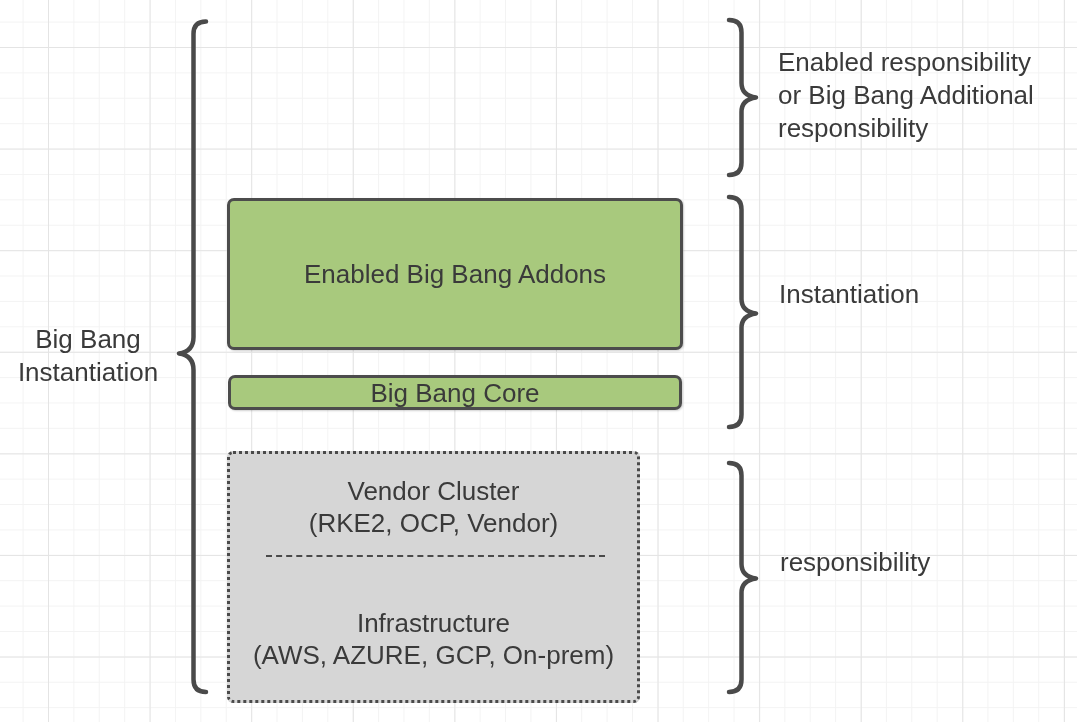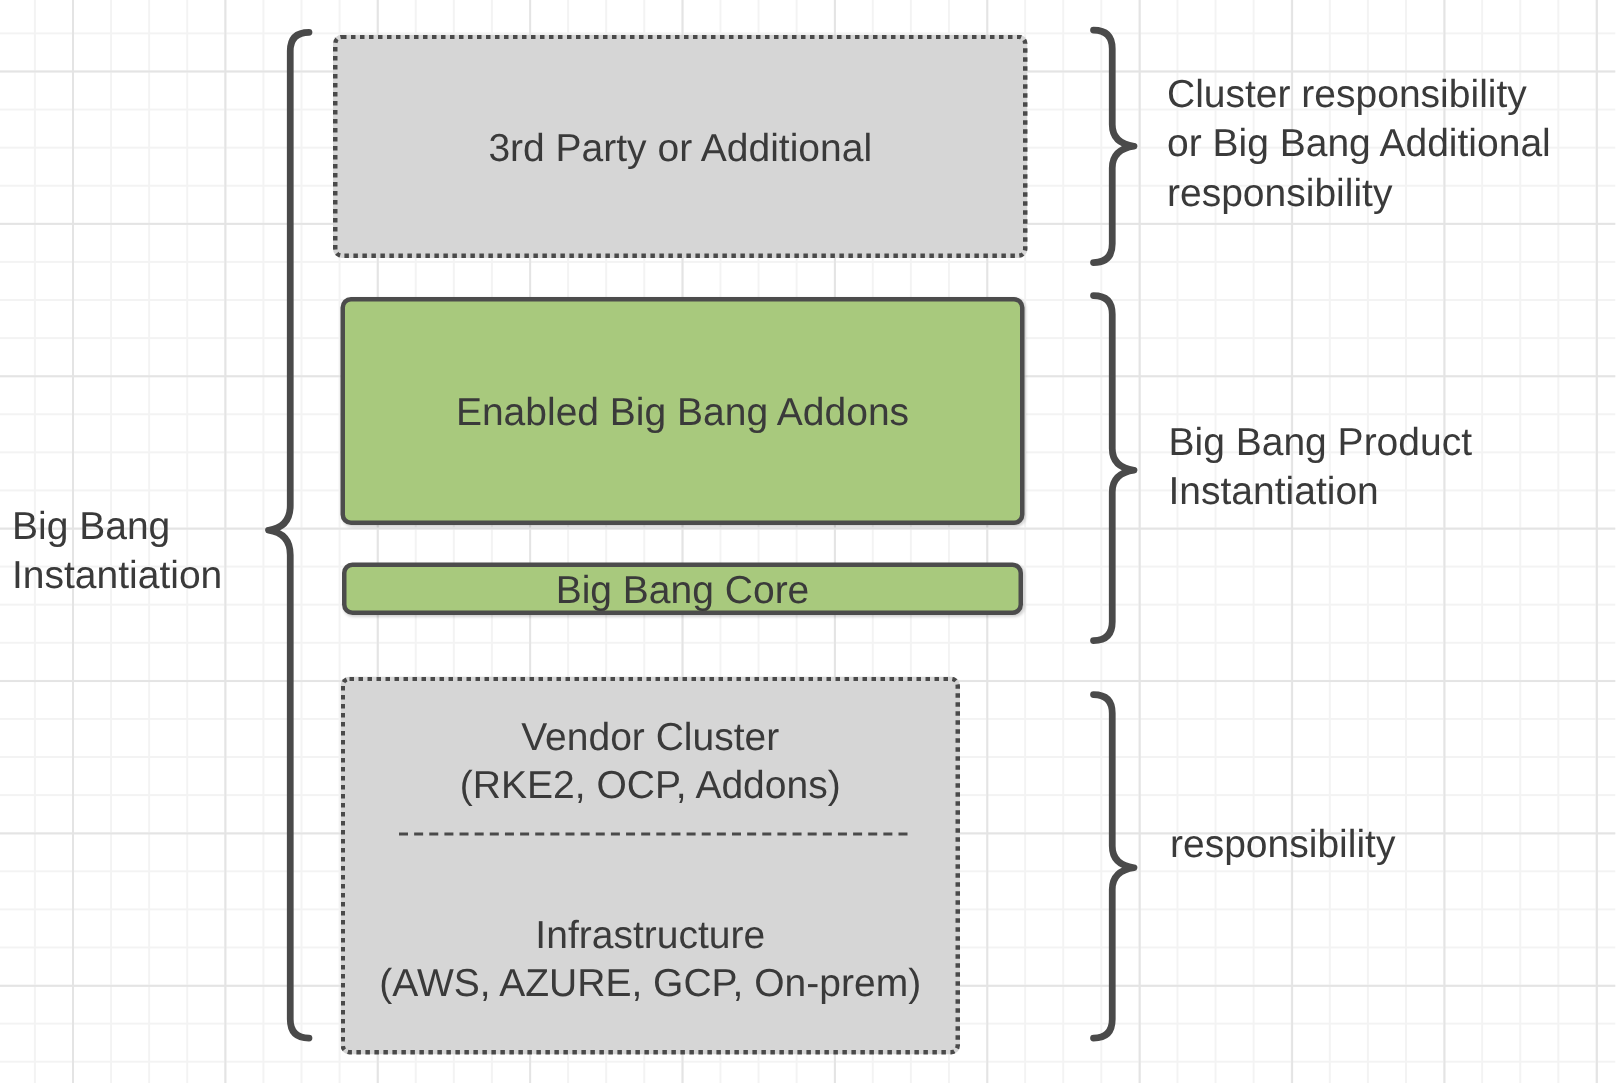--- a/index.html
+++ b/index.html
@@ -62,23 +62,23 @@
     border-top: 2px dashed #4a4a4a;
   }
 
   .side-label {
     position: absolute;
     font-size: 26px;
     line-height: 33px;
   }
   .left-label {
     left: 8px;
-    top: 334px;
+    top: 323px;
     width: 160px;
-    text-align: left;
+    text-align: center;
   }
   .right-label-top    { left: 778px; top: 46px;  }
   .right-label-middle { left: 779px; top: 278px; }
   .right-label-bottom { left: 780px; top: 546px; }
 
   .brace-layer {
     position: absolute;
     left: 0; top: 0;
     width: 1077px;
     height: 722px;
@@ -102,52 +102,48 @@
     <path d="M 729 20 Q 741.5 20 741.5 32.5 L 741.5 83 Q 741.5 95.5 756 97.5 Q 741.5 99.5 741.5 112 L 741.5 162.5 Q 741.5 175 729 175"></path>
     <path d="M 729 197 Q 741.5 197 741.5 209.5 L 741.5 299 Q 741.5 311.5 756 313.5 Q 741.5 315.5 741.5 328 L 741.5 414.5 Q 741.5 427 729 427"></path>
     <path d="M 729 463 Q 741.5 463 741.5 475.5 L 741.5 564 Q 741.5 576.5 756 578.5 Q 741.5 580.5 741.5 593 L 741.5 679.5 Q 741.5 692 729 692"></path>
   </svg>
 
   <div class="side-label left-label">
     <div>Big Bang</div>
     <div>Instantiation</div>
   </div>
 
-  <div class="box gray-box box-third-party">
-    <span>3rd Party or Additional</span>
-  </div>
 
   <div class="box green-box box-addons">
     <span>Enabled Big Bang Addons</span>
   </div>
 
   <div class="box green-box box-core">
     <span>Big Bang Core</span>
   </div>
 
   <div class="box gray-box box-infra">
     <div class="infra-group cluster">
       <div>Vendor Cluster</div>
-      <div>(RKE2, OCP, Addons)</div>
+      <div>(RKE2, OCP, Vendor)</div>
     </div>
     <div class="infra-divider"></div>
     <div class="infra-group infra">
       <div>Infrastructure</div>
       <div>(AWS, AZURE, GCP, On-prem)</div>
     </div>
   </div>
 
   <div class="side-label right-label-top">
-    <div>Cluster responsibility</div>
+    <div>Enabled responsibility</div>
     <div>or Big Bang Additional</div>
     <div>responsibility</div>
   </div>
 
   <div class="side-label right-label-middle">
-    <div>Big Bang Product</div>
     <div>Instantiation</div>
   </div>
 
   <div class="side-label right-label-bottom">
     <div>responsibility</div>
   </div>
 
 </div>
 
 </body></html>

